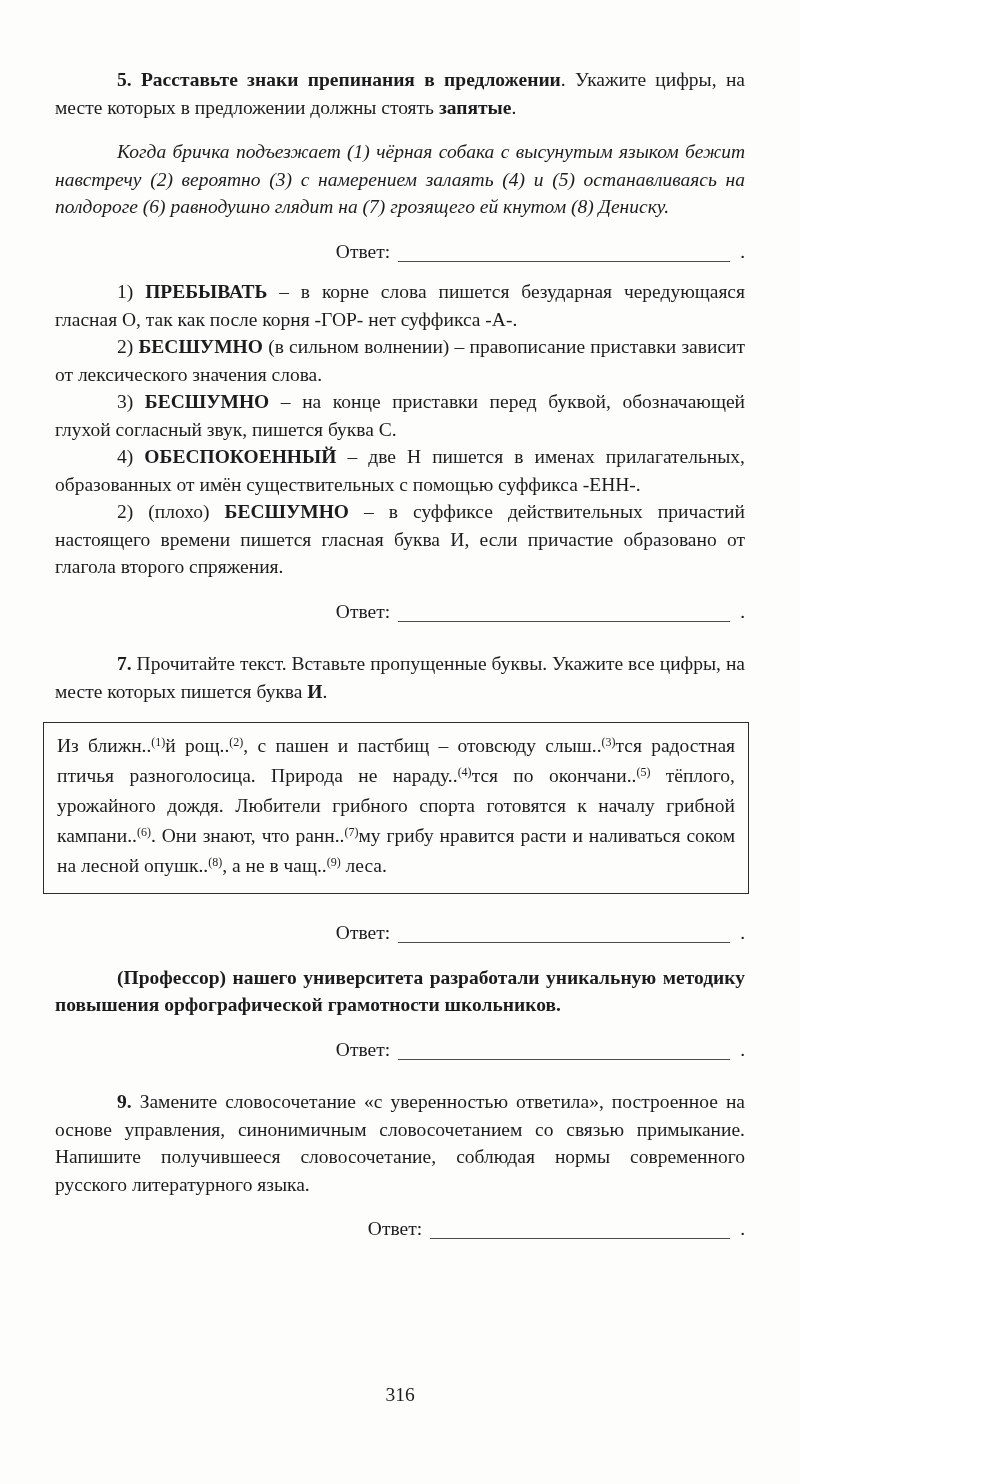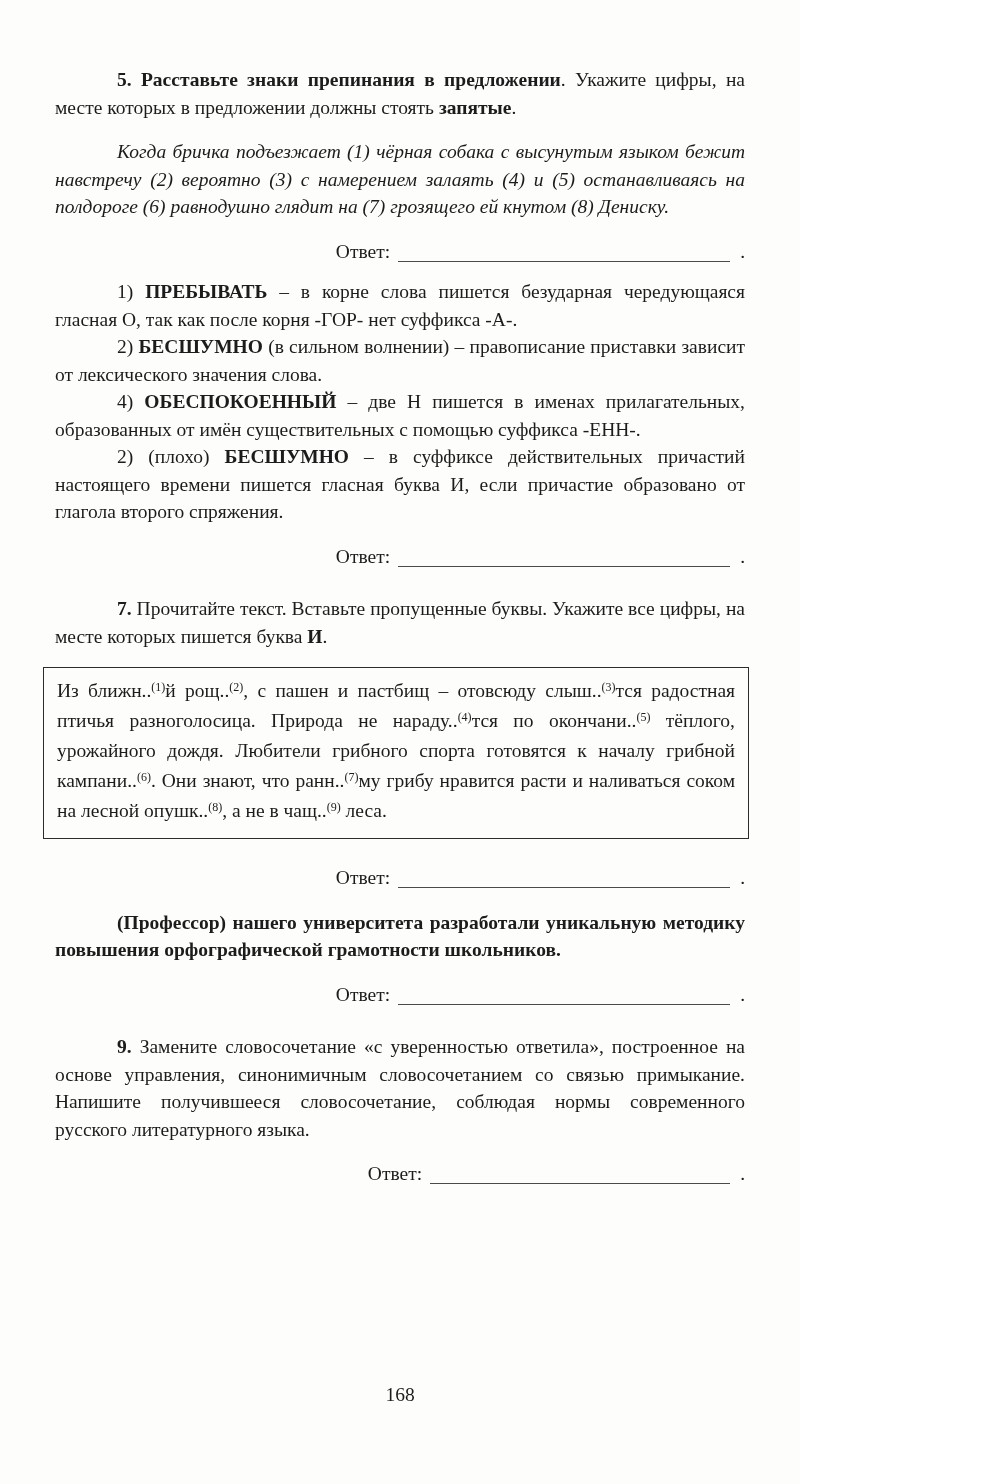--- a/index.html
+++ b/index.html
@@ -66,20 +66,21 @@
   <section>
     <p class="para indent"><b>5. Расставьте знаки препинания в предложении</b><span>. Укажите цифры, на месте которых в предложении должны стоять </span><b>запятые</b><span>.</span></p>
     <p class="para indent italic mt-md">Когда бричка подъезжает (1) чёрная собака с высунутым языком бежит навстречу (2) вероятно (3) с намерением залаять (4) и (5) останавливаясь на полдороге (6) равнодушно глядит на (7) грозящего ей кнутом (8) Дениску.</p>
     <p class="answer-row mt-md"><span>Ответ:</span><span class="answer-blank"></span><span class="answer-period">.</span></p>
   </section>
 
   <section>
     <div class="mt-sm">
       <p class="para indent"><span>1) </span><b>ПРЕБЫВАТЬ</b><span> – в корне слова пишется безударная чередующаяся гласная О, так как после корня -ГОР- нет суффикса -А-.</span></p>
       <p class="para indent"><span>2) </span><b>БЕСШУМНО</b><span> (в сильном волнении) – правописание приставки зависит от лексического значения слова.</span></p>
+      <p class="para indent"><span>3) </span><b>БЕСШУМНО</b><span> – на конце приставки перед буквой, обозначающей глухой согласный звук, пишется буква С.</span></p>
       <p class="para indent"><span>4) </span><b>ОБЕСПОКОЕННЫЙ</b><span> – две Н пишется в именах прилагательных, образованных от имён существительных с помощью суффикса -ЕНН-.</span></p>
       <p class="para indent"><span>2) (плохо) </span><b>БЕСШУМНО</b><span> – в суффиксе действительных причастий настоящего времени пишется гласная буква И, если причастие образовано от глагола второго спряжения.</span></p>
     </div>
     <p class="answer-row mt-md"><span>Ответ:</span><span class="answer-blank"></span><span class="answer-period">.</span></p>
   </section>
 
   <section>
     <p class="para indent mt-lg"><b>7.</b><span> Прочитайте текст. Вставьте пропущенные буквы. Укажите все цифры, на месте которых пишется буква </span><b>И</b><span>.</span></p>
     <div class="text-box mt-md">
       <p><span>Из ближн..</span><sup>(1)</sup><span>й рощ..</span><sup>(2)</sup><span>, с пашен и пастбищ – отовсюду слыш..</span><sup>(3)</sup><span>тся радостная птичья разноголосица. Природа не нараду..</span><sup>(4)</sup><span>тся по окончани..</span><sup>(5)</sup><span> тёплого, урожайного дождя. Любители грибного спорта готовятся к началу грибной кампани..</span><sup>(6)</sup><span>. Они знают, что ранн..</span><sup>(7)</sup><span>му грибу нравится расти и наливаться соком на лесной опушк..</span><sup>(8)</sup><span>, а не в чащ..</span><sup>(9)</sup><span> леса.</span></p>
@@ -90,15 +91,15 @@
   <section>
     <p class="para indent bold mt-md">(Профессор) нашего университета разработали уникальную методику повышения орфографической грамотности школьников.</p>
     <p class="answer-row mt-md"><span>Ответ:</span><span class="answer-blank"></span><span class="answer-period">.</span></p>
   </section>
 
   <section>
     <p class="para indent mt-lg"><b>9.</b><span> Замените словосочетание «с уверенностью ответила», построенное на основе управления, синонимичным словосочетанием со связью примыкание. Напишите получившееся словосочетание, соблюдая нормы современного русского литературного языка.</span></p>
     <p class="answer-row mt-md"><span>Ответ:</span><span class="answer-blank short"></span><span class="answer-period">.</span></p>
   </section>
 
-  <div class="page-number">168</div>
+  <div class="page-number">316</div>
 
 </div>
 
 </body></html>

